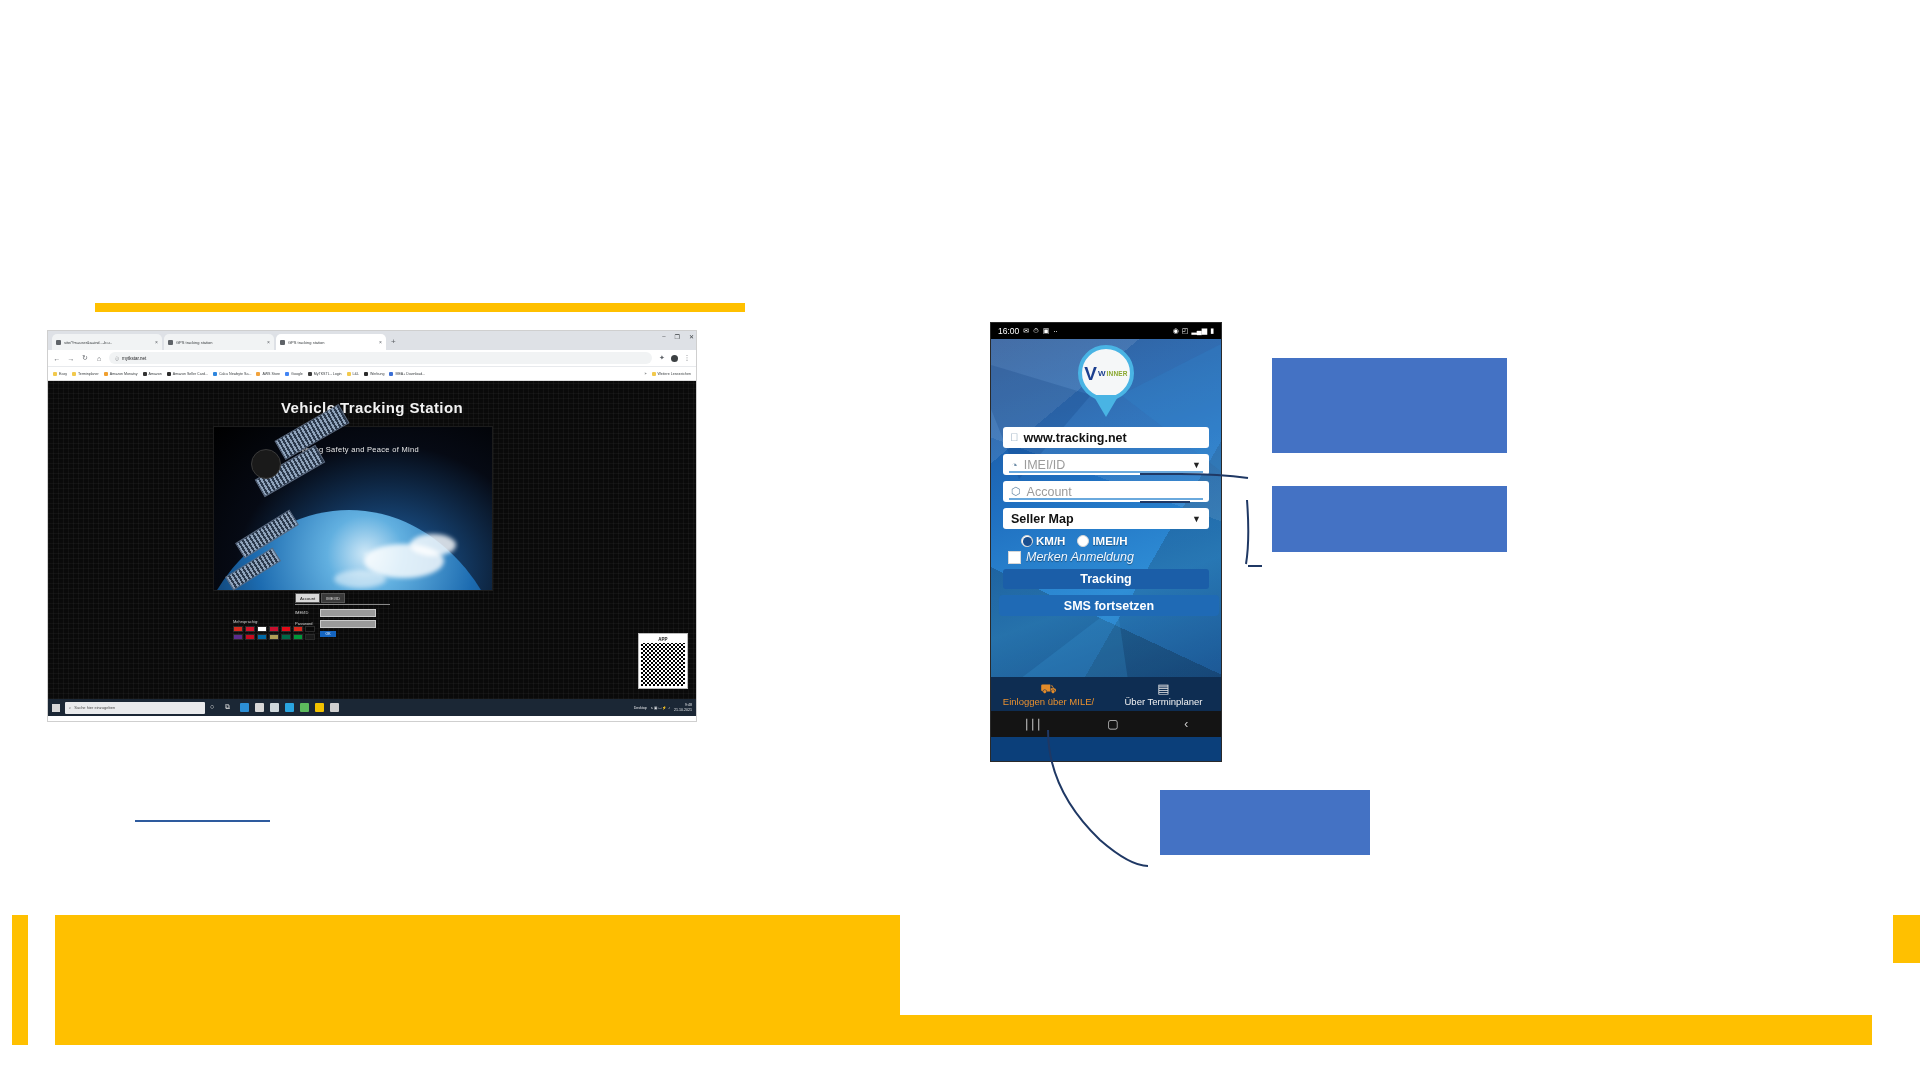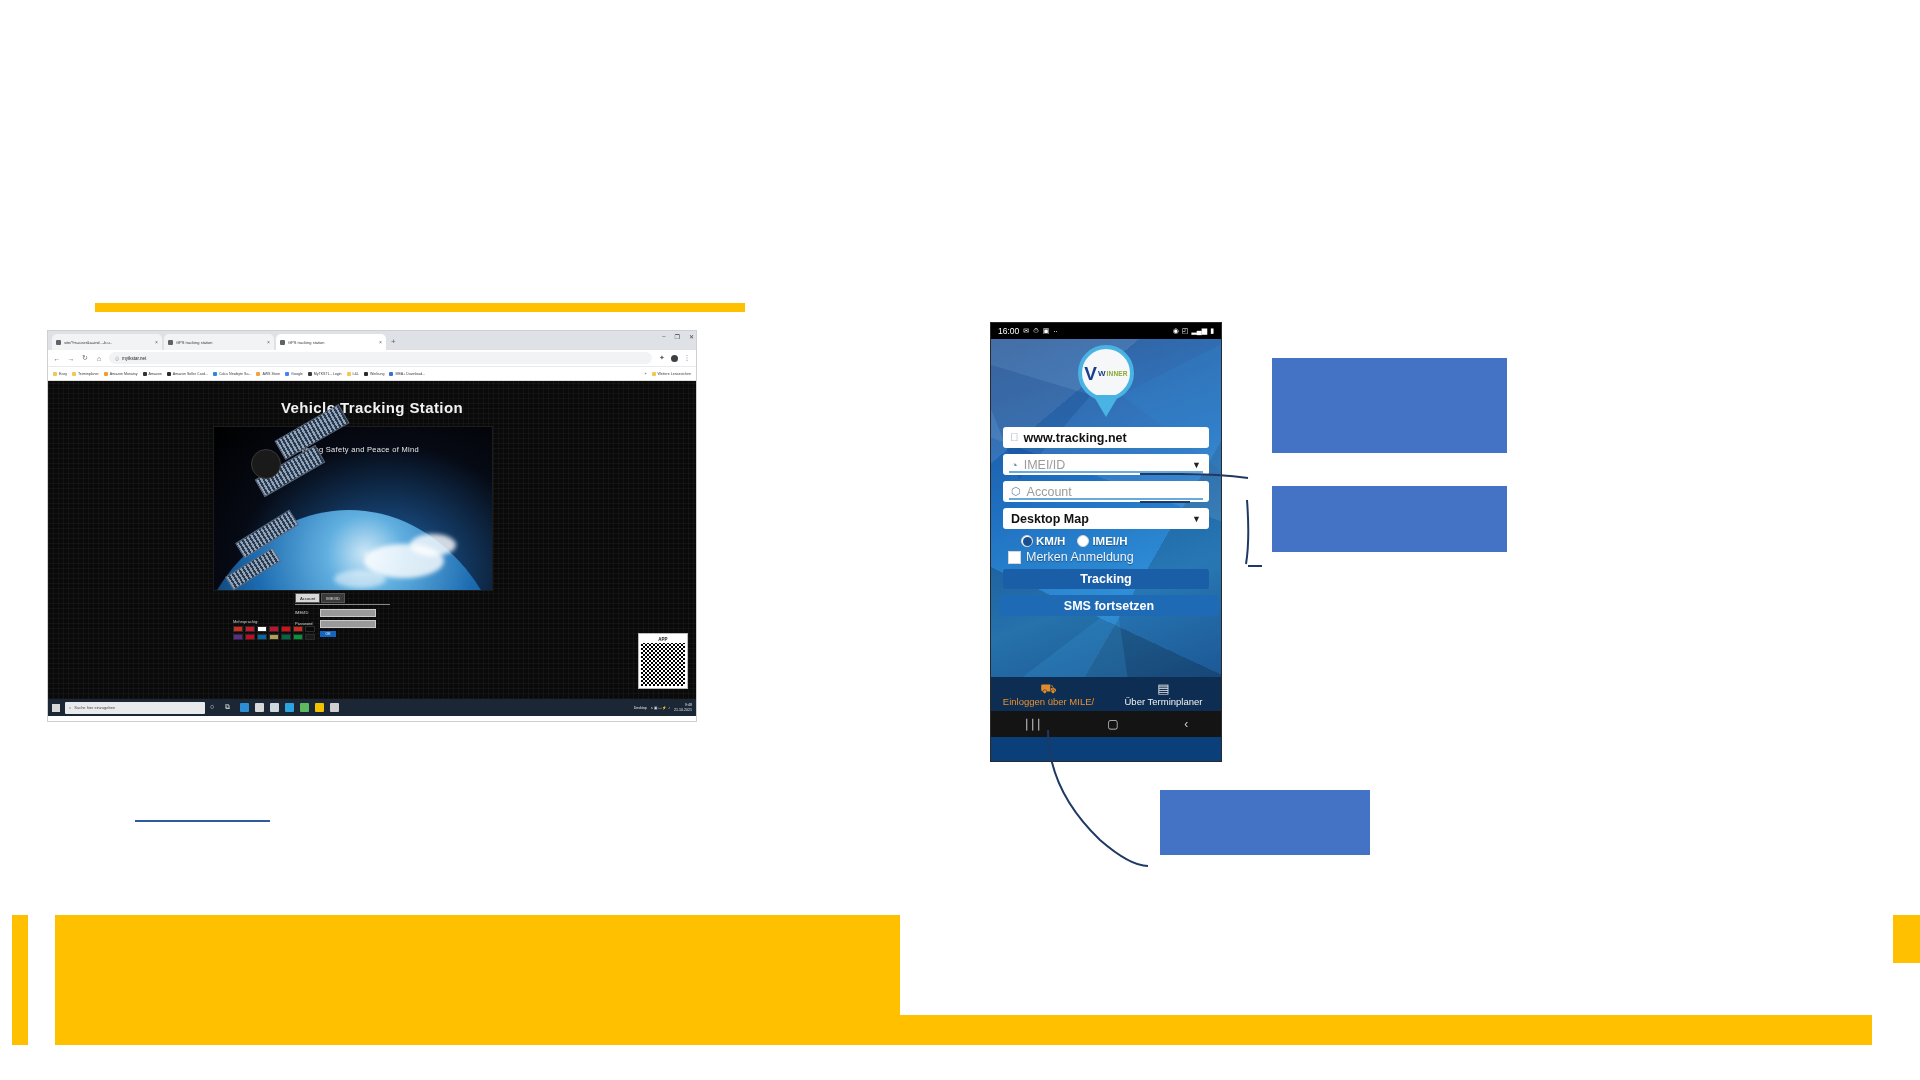--- a/index.html
+++ b/index.html
@@ -253,21 +253,21 @@
   .rd { display: flex; align-items: center; gap: 3px; }
   .rd .dot {
     width: 12px; height: 12px; border-radius: 50%;
     background: #fff; border: 1px solid #d6d6d6; flex: none;
     display: flex; align-items: center; justify-content: center;
   }
   .rd .dot.on::after {
     content: ""; width: 9px; height: 9px; border-radius: 50%; background: #1b4f8f;
   }
   .rd span { color: #fff; font-size: 11.5px; font-weight: bold; text-shadow: 0 1px 1px rgba(0,0,0,.4); }
-  .chkrow { display: flex; align-items: center; gap: 5px; margin: 2px 0 5px; padding-left: 5px; }
+  .chkrow { display: flex; align-items: center; gap: 5px; margin: 2px 0 5px; padding-left: 5px; font-style: italic; }
   .chkbox { width: 13px; height: 13px; background: #fff; border: 1px solid #d6d6d6; flex: none; }
   .chkrow span { color: #eef6ff; font-size: 12.5px; text-shadow: 0 1px 1px rgba(0,0,0,.4); }
   .btn-pri {
     height: 20px; background: #1b5ea8; border-radius: 3px;
     color: #ffffff; font-size: 12.5px; font-weight: bold;
     display: flex; align-items: center; justify-content: center;
     margin-bottom: 6px;
   }
   .btn-sec {
     height: 21px; background: #1f6ab5; border-radius: 4px;
@@ -551,21 +551,21 @@
           <span class="ul"></span>
         </div>
 
         <div class="fld">
           <span class="fi">⬡</span>
           <span class="ftxt ph">Account</span>
           <span class="ul"></span>
         </div>
 
         <div class="fld">
-          <span class="ftxt">Desktop Map</span>
+          <span class="ftxt">Seller Map</span>
           <span class="caret">▼</span>
         </div>
 
         <div class="radios">
           <label class="rd">
             <span class="dot on"></span>
             <span>KM/H</span>
           </label>
           <label class="rd">
             <span class="dot"></span>

